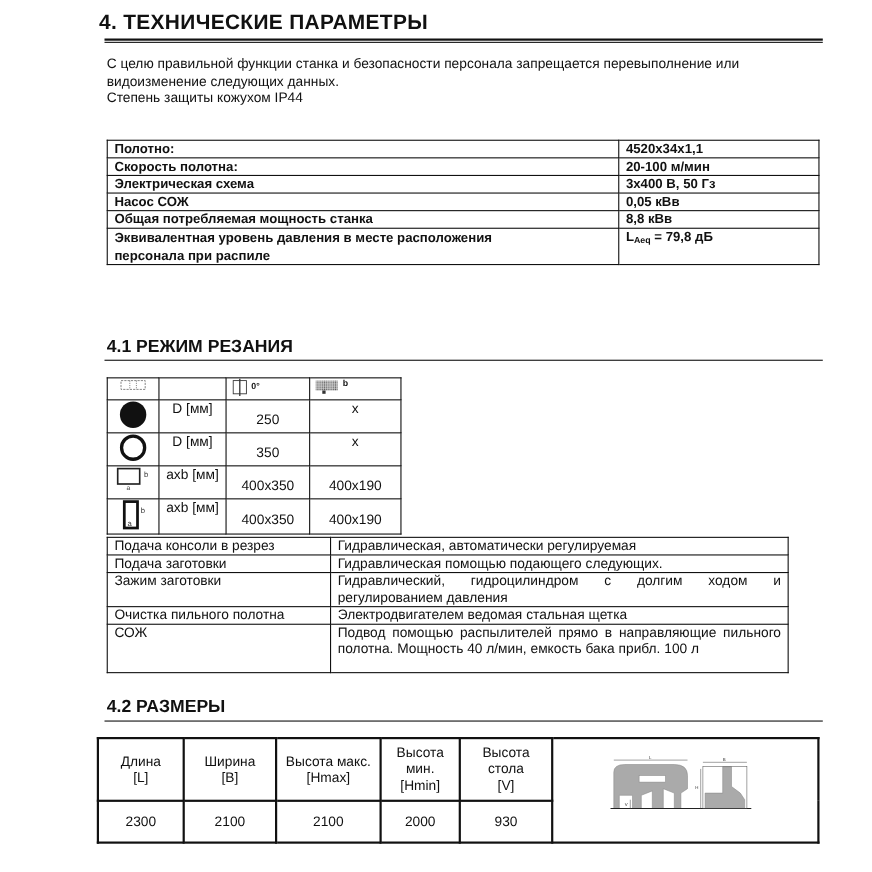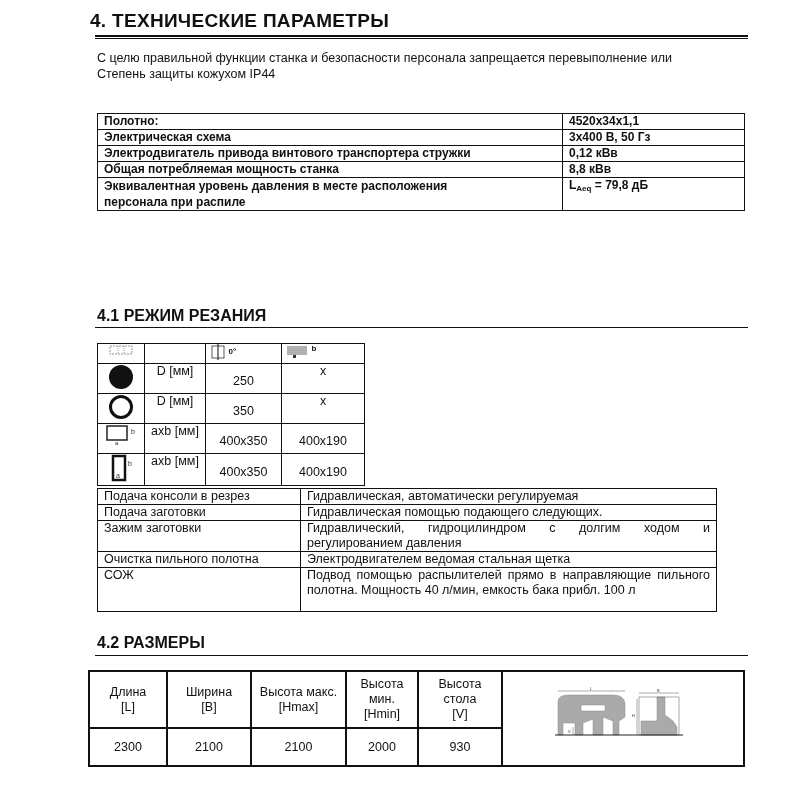--- a/index.html
+++ b/index.html
@@ -4,21 +4,21 @@
 <style>
   html, body { margin: 0; padding: 0; background: #ffffff; }
   body { width: 793px; height: 793px; position: relative; overflow: hidden;
          font-family: "Liberation Sans", sans-serif; color: #111; }
   .abs { position: absolute; }
   .h1 { left: 90px; top: 10px; font-size: 19px; font-weight: bold; letter-spacing: 0.3px; }
   .h1rule { left: 95px; top: 35px; width: 653px; height: 0; border-top: 2px solid #111; }
   .h1rule2 { left: 95px; top: 38px; width: 653px; height: 0; border-top: 1px solid #111; }
   .intro { left: 97px; top: 51px; width: 650px; font-size: 12.5px; line-height: 15.5px; }
   table { border-collapse: collapse; }
-  .spec { left: 97px; top: 113px; width: 648px; font-size: 12px; font-weight: bold; border-radius: 9px; }
+  .spec { left: 97px; top: 127px; width: 648px; font-size: 12px; font-weight: bold; border-radius: 9px; }
   .spec td { border: 1.5px solid #111; padding: 0 6px; height: 15px; line-height: 15px; vertical-align: top; }
   .spec td.k { width: 452px; }
   .spec td.k2 { line-height: 16px; }
   .sub { font-size: 8px; vertical-align: -2px; }
   .h2 { left: 97px; font-size: 16px; font-weight: bold; }
   .h2rule { left: 95px; width: 653px; height: 0; border-top: 1px solid #111; }
   .cut { left: 97px; top: 343px; font-size: 12.5px; }
   .cut td { border: 1px solid #111; text-align: center; vertical-align: top; padding: 0; }
   .cut tr.hdr td { height: 16px; }
   .cut tr.r td { height: 25px; }
@@ -34,36 +34,41 @@
 </style>
 </head>
 <body>
 
 <div class="abs h1">4.  ТЕХНИЧЕСКИЕ ПАРАМЕТРЫ</div>
 <div class="abs h1rule"></div>
 <div class="abs h1rule2"></div>
 
 <div class="abs intro">
   <div>С целю правильной функции станка и безопасности персонала запрещается перевыполнение или</div>
+  <div>видоизменение следующих данных.</div>
   <div>Степень защиты кожухом  IP44</div>
 </div>
 
 <table class="abs spec">
   <tbody>
       <tr>
         <td class="k">Полотно:</td>
         <td>4520x34x1,1</td>
       </tr>
   <tr>
+        <td class="k">Скорость полотна:</td>
+        <td>20-100 м/мин</td>
+      </tr>
+  <tr>
         <td class="k">Электрическая схема</td>
         <td>3x400 В, 50 Гз</td>
       </tr>
   <tr>
-        <td class="k">Электродвигатель привода винтового транспортера стружки</td>
-        <td>0,12 кВв</td>
+        <td class="k">Насос СОЖ</td>
+        <td>0,05 кВв</td>
       </tr>
   <tr>
         <td class="k">Общая потребляемая мощность станка</td>
         <td>8,8 кВв</td>
       </tr>
   <tr>
     <td class="k k2">
       <div>Эквивалентная уровень давления  в месте расположения</div>
       <div>персонала при распиле</div>
     </td>

